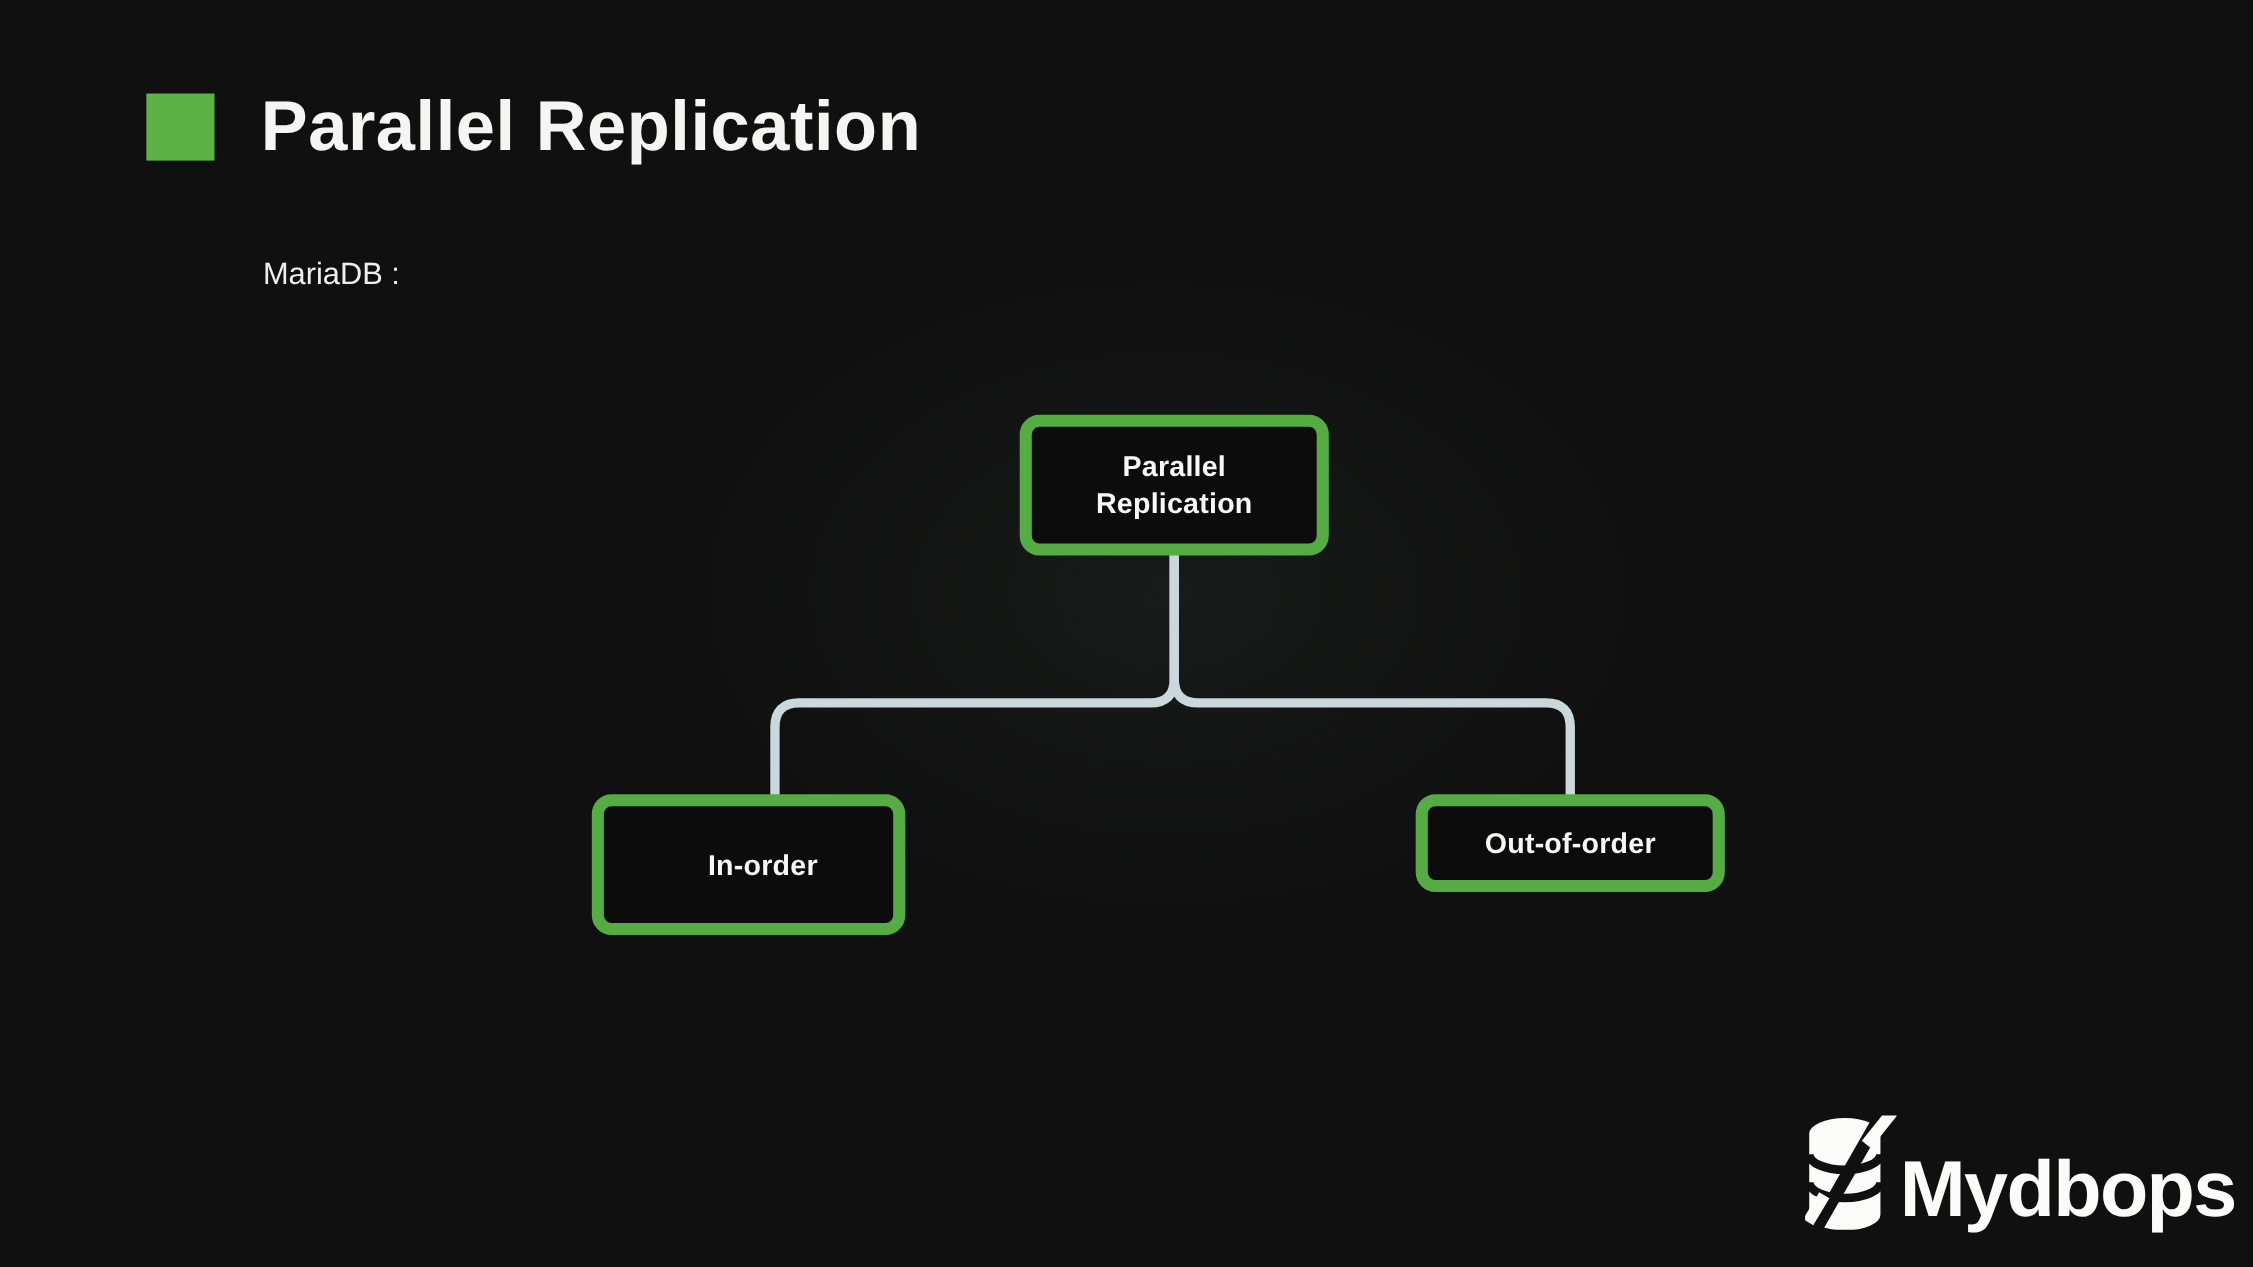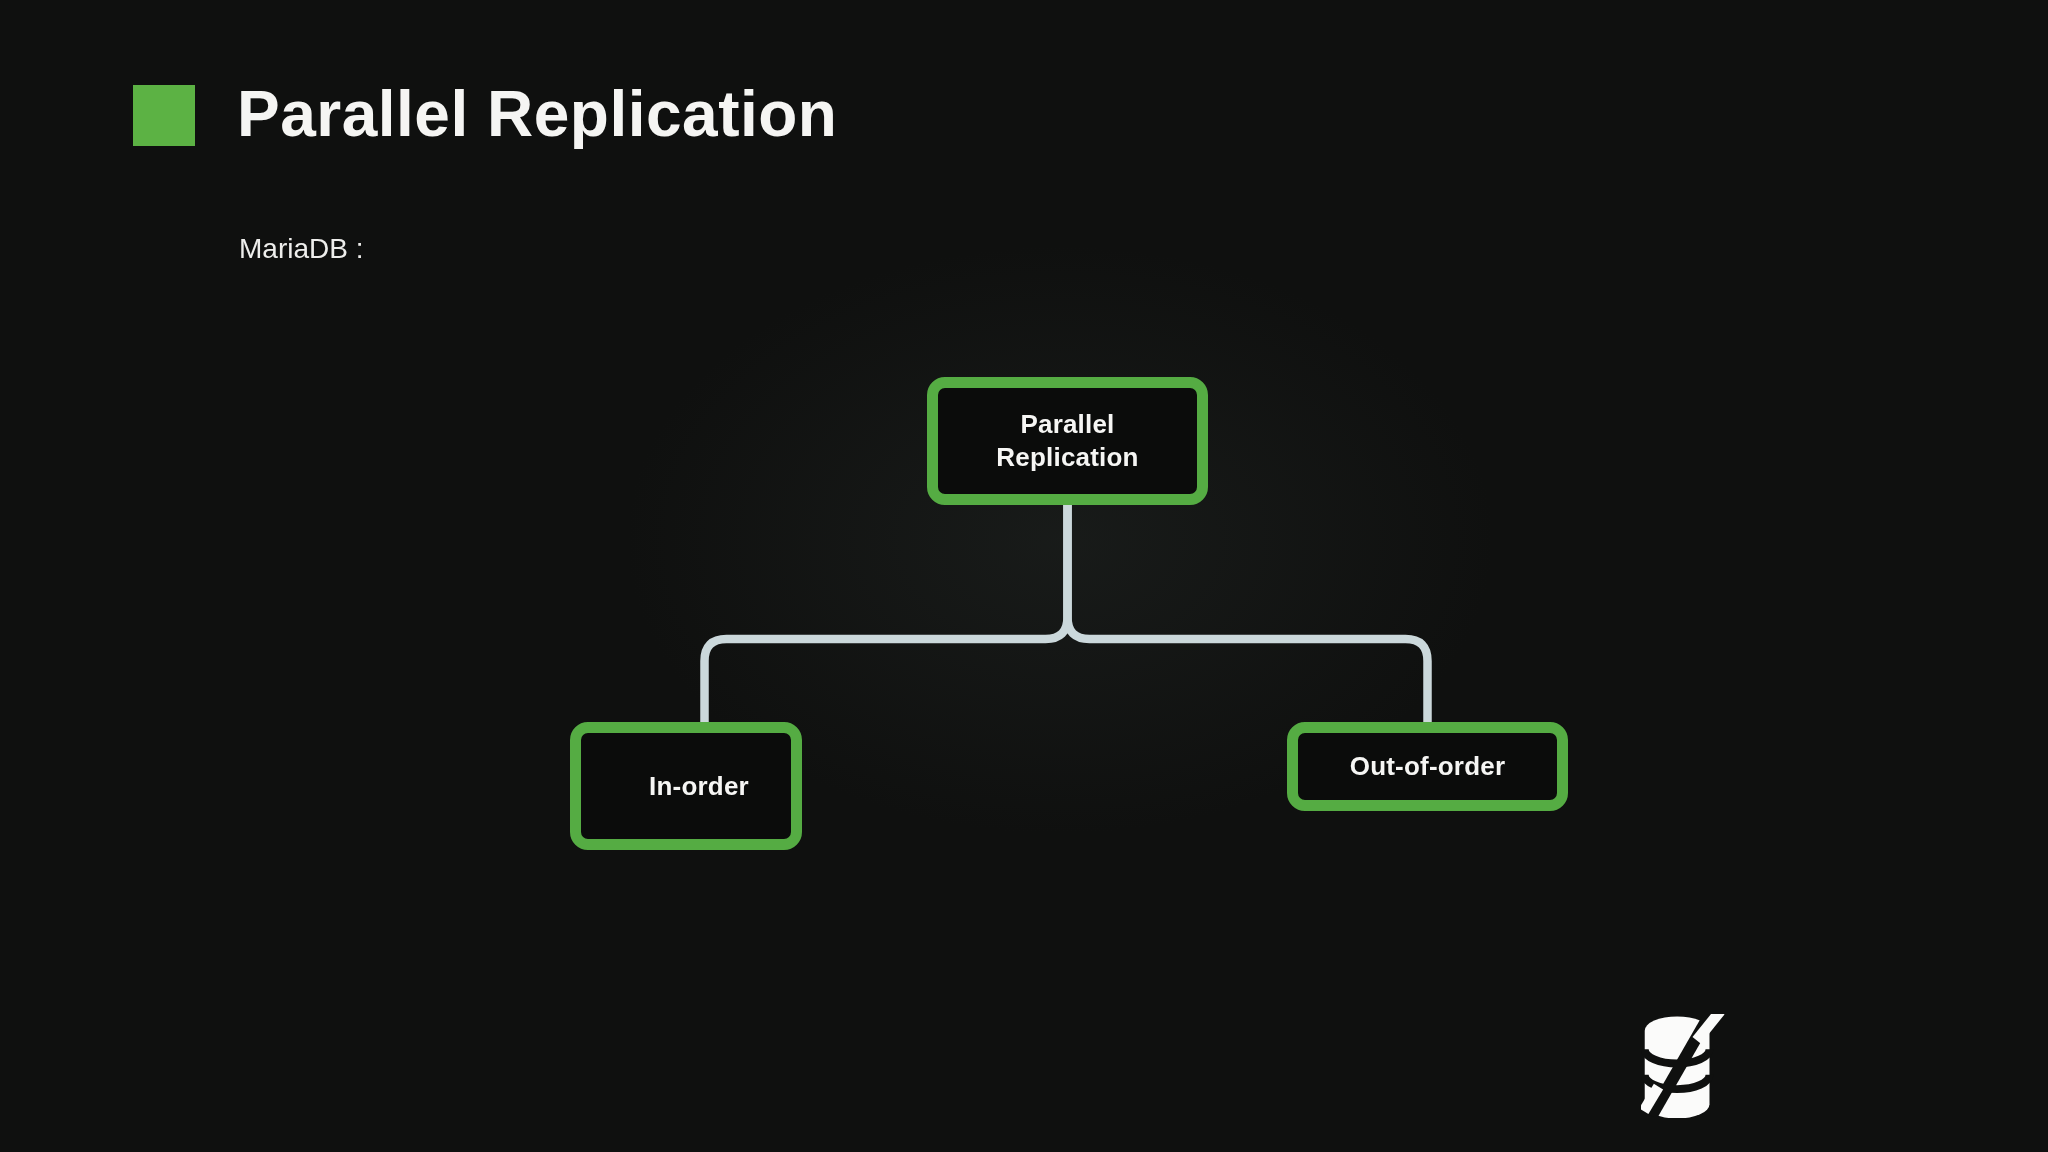--- a/index.html
+++ b/index.html
@@ -36,21 +36,21 @@
     border:11px solid var(--green-border,#55ac43);
     border-radius:18px;
     background:#0b0c0b;
     display:flex;align-items:center;justify-content:center;
     text-align:center;
     font-weight:700;color:#f6f6f4;
     font-size:26px;line-height:33px;letter-spacing:0.2px;
   }
   .node-root{left:927px;top:377px;width:281px;height:128px;}
   .node-root .node-label{max-width:170px;}
-  .node-left{left:570px;top:722px;width:232px;height:128px;padding-left:26px;}
+  .node-left{left:538px;top:722px;width:285px;height:128px;padding-left:26px;}
   .node-right{left:1287px;top:722px;width:281px;height:89px;}
   
   .logo{position:absolute;left:1641px;top:1012px;width:400px;height:110px;}
   .logo-icon{position:absolute;left:0;top:2px;width:84px;height:104px;}
   .logo-text{
     position:absolute;left:86px;top:33px;
     font-size:72px;line-height:72px;font-weight:700;
     letter-spacing:-1.5px;color:#fbfbfa;
   }
 </style>
@@ -84,15 +84,16 @@
       <path fill="#fbfbfa" d="M3,17 a33,14.5 0 0 1 66,0 L69,92 a33,14.5 0 0 1 -66,0 Z"></path>
 
       <path fill="none" stroke="#0f100f" stroke-width="8" d="M3,36 a33,14.5 0 0 0 66,0"></path>
       <path fill="none" stroke="#0f100f" stroke-width="8" d="M3,62 a33,14.5 0 0 0 66,0"></path>
 
       <line x1="10" y1="104" x2="69" y2="1" stroke="#0f100f" stroke-width="12"></line>
 
       <line x1="56" y1="27" x2="80" y2="-3" stroke="#fbfbfa" stroke-width="11"></line>
       <line x1="2" y1="99" x2="17" y2="74" stroke="#fbfbfa" stroke-width="11"></line>
     </svg>
+    <div class="logo-text">Mydbops</div>
   </div>
 
 </div>
 
 </body></html>

